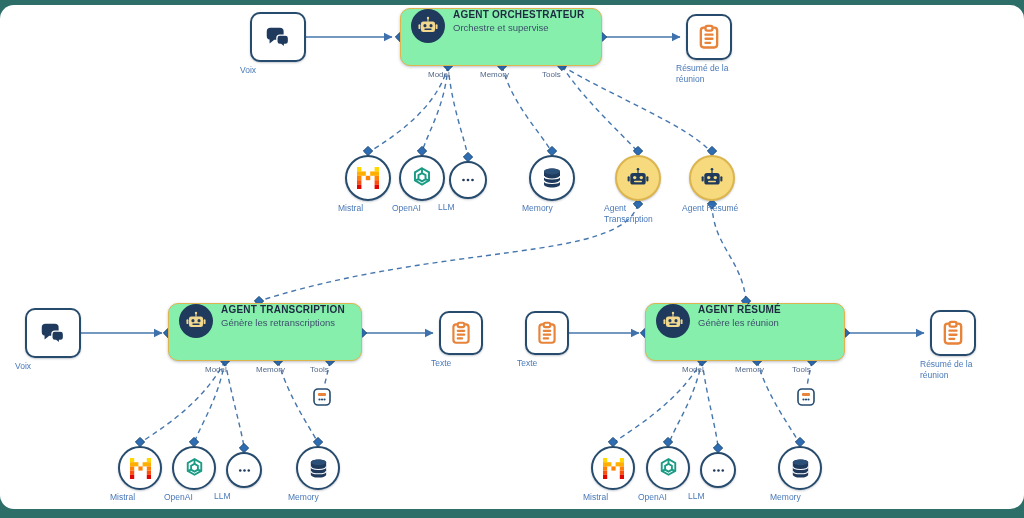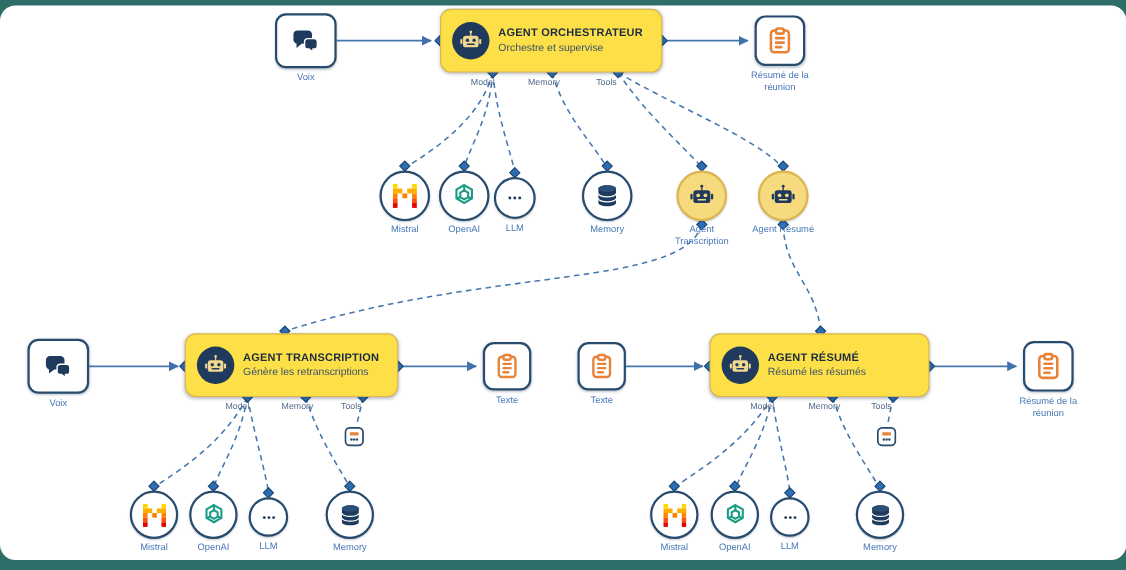--- a/index.html
+++ b/index.html
@@ -3,30 +3,30 @@
 <meta charset="utf-8">
 <style>
   *{margin:0;padding:0;box-sizing:border-box}
   html,body{width:1024px;height:518px;overflow:hidden;background:#2e6e68;
     font-family:"Liberation Sans",sans-serif}
   .stage{position:relative;width:1024px;height:518px;background:#2e6e68}
   .sheet{position:absolute;left:0;right:0;top:5px;bottom:9px;background:#ffffff;border-radius:14px}
   .wires{position:absolute;left:0;top:0;width:1024px;height:518px;pointer-events:none}
   .io-box{position:absolute;background:#fff;border:2px solid #274b6d;border-radius:10px;
     display:flex;align-items:center;justify-content:center;box-shadow:0 1px 2px rgba(20,40,70,.25)}
-  .agent-box{position:absolute;background:#fde047;border:1px solid #ddb54e;border-radius:10px;
-    display:flex;align-items:center;gap:8px;padding:0 10px;box-shadow:0 1px 3px rgba(20,40,70,.3)}
+  .agent-box{position:absolute;background:#86efac;border:1px solid #ddb54e;border-radius:10px;
+    display:flex;align-items:flex-start;gap:8px;padding:0 10px;box-shadow:0 1px 3px rgba(20,40,70,.3)}
   .agent-ic{width:34px;height:34px;border-radius:50%;background:#1f3a5c;
     display:flex;align-items:center;justify-content:center;flex:0 0 auto}
   .agent-title{font-size:10px;font-weight:bold;color:#1d2b40;letter-spacing:.2px}
   .agent-sub{font-size:9.5px;color:#3c4f6b;margin-top:2px}
   .circle{position:absolute;background:#fff;border:2px solid #274b6d;border-radius:50%;
     display:flex;align-items:center;justify-content:center;box-shadow:0 1px 2px rgba(20,40,70,.25)}
   .circle.yellow{background:#f6da7d;border-color:#ddb54e}
-  .lbl{position:absolute;font-size:8.5px;color:#4878b8;text-align:center;line-height:1.25}
+  .lbl{position:absolute;font-size:8.5px;color:#4878b8;line-height:1.25}
   .plabel{position:absolute;font-size:8px;color:#53688a;}
   .mini{position:absolute}
   .robot{color:#f2d88f;--eye:#1f3a5c}
   .robot.navy{color:#1f3a5c;--eye:#f6da7d}
 </style>
 </head>
 <body>
 
 <div class="stage">
   <div class="sheet"></div>
@@ -355,21 +355,21 @@
             <rect x="1.6" y="10.2" width="2.1" height="5.2" rx="1"></rect>
             <rect x="20.3" y="10.2" width="2.1" height="5.2" rx="1"></rect>
           </g>
         <circle cx="8.7" cy="11.6" r="1.7" fill="var(--eye)"></circle>
           <circle cx="15.3" cy="11.6" r="1.7" fill="var(--eye)"></circle>
           <rect x="8" y="14.8" width="8" height="1.5" rx=".75" fill="var(--eye)"></rect>
       </svg>
     </div>
     <div>
       <div class="agent-title">AGENT RÉSUMÉ</div>
-      <div class="agent-sub">Résumé les résumés</div>
+      <div class="agent-sub">Génère les réunion</div>
     </div>
   </div>
   <div class="plabel" style="left:682px;top:365px;width:40px">Model</div>
   <div class="plabel" style="left:735px;top:365px;width:44px">Memory</div>
   <div class="plabel" style="left:792px;top:365px;width:40px">Tools</div>
 
   <div class="io-box" style="left:930px;top:310px;width:46px;height:46px">
     <svg viewBox="0 0 24 24" width="28" height="28" fill="none" stroke="#e8833a" stroke-width="2" stroke-linecap="round">
       <rect x="5" y="4" width="14" height="17" rx="2.5"></rect>
         <rect x="9" y="2.5" width="6" height="4" rx="1.5" fill="#fff"></rect>

